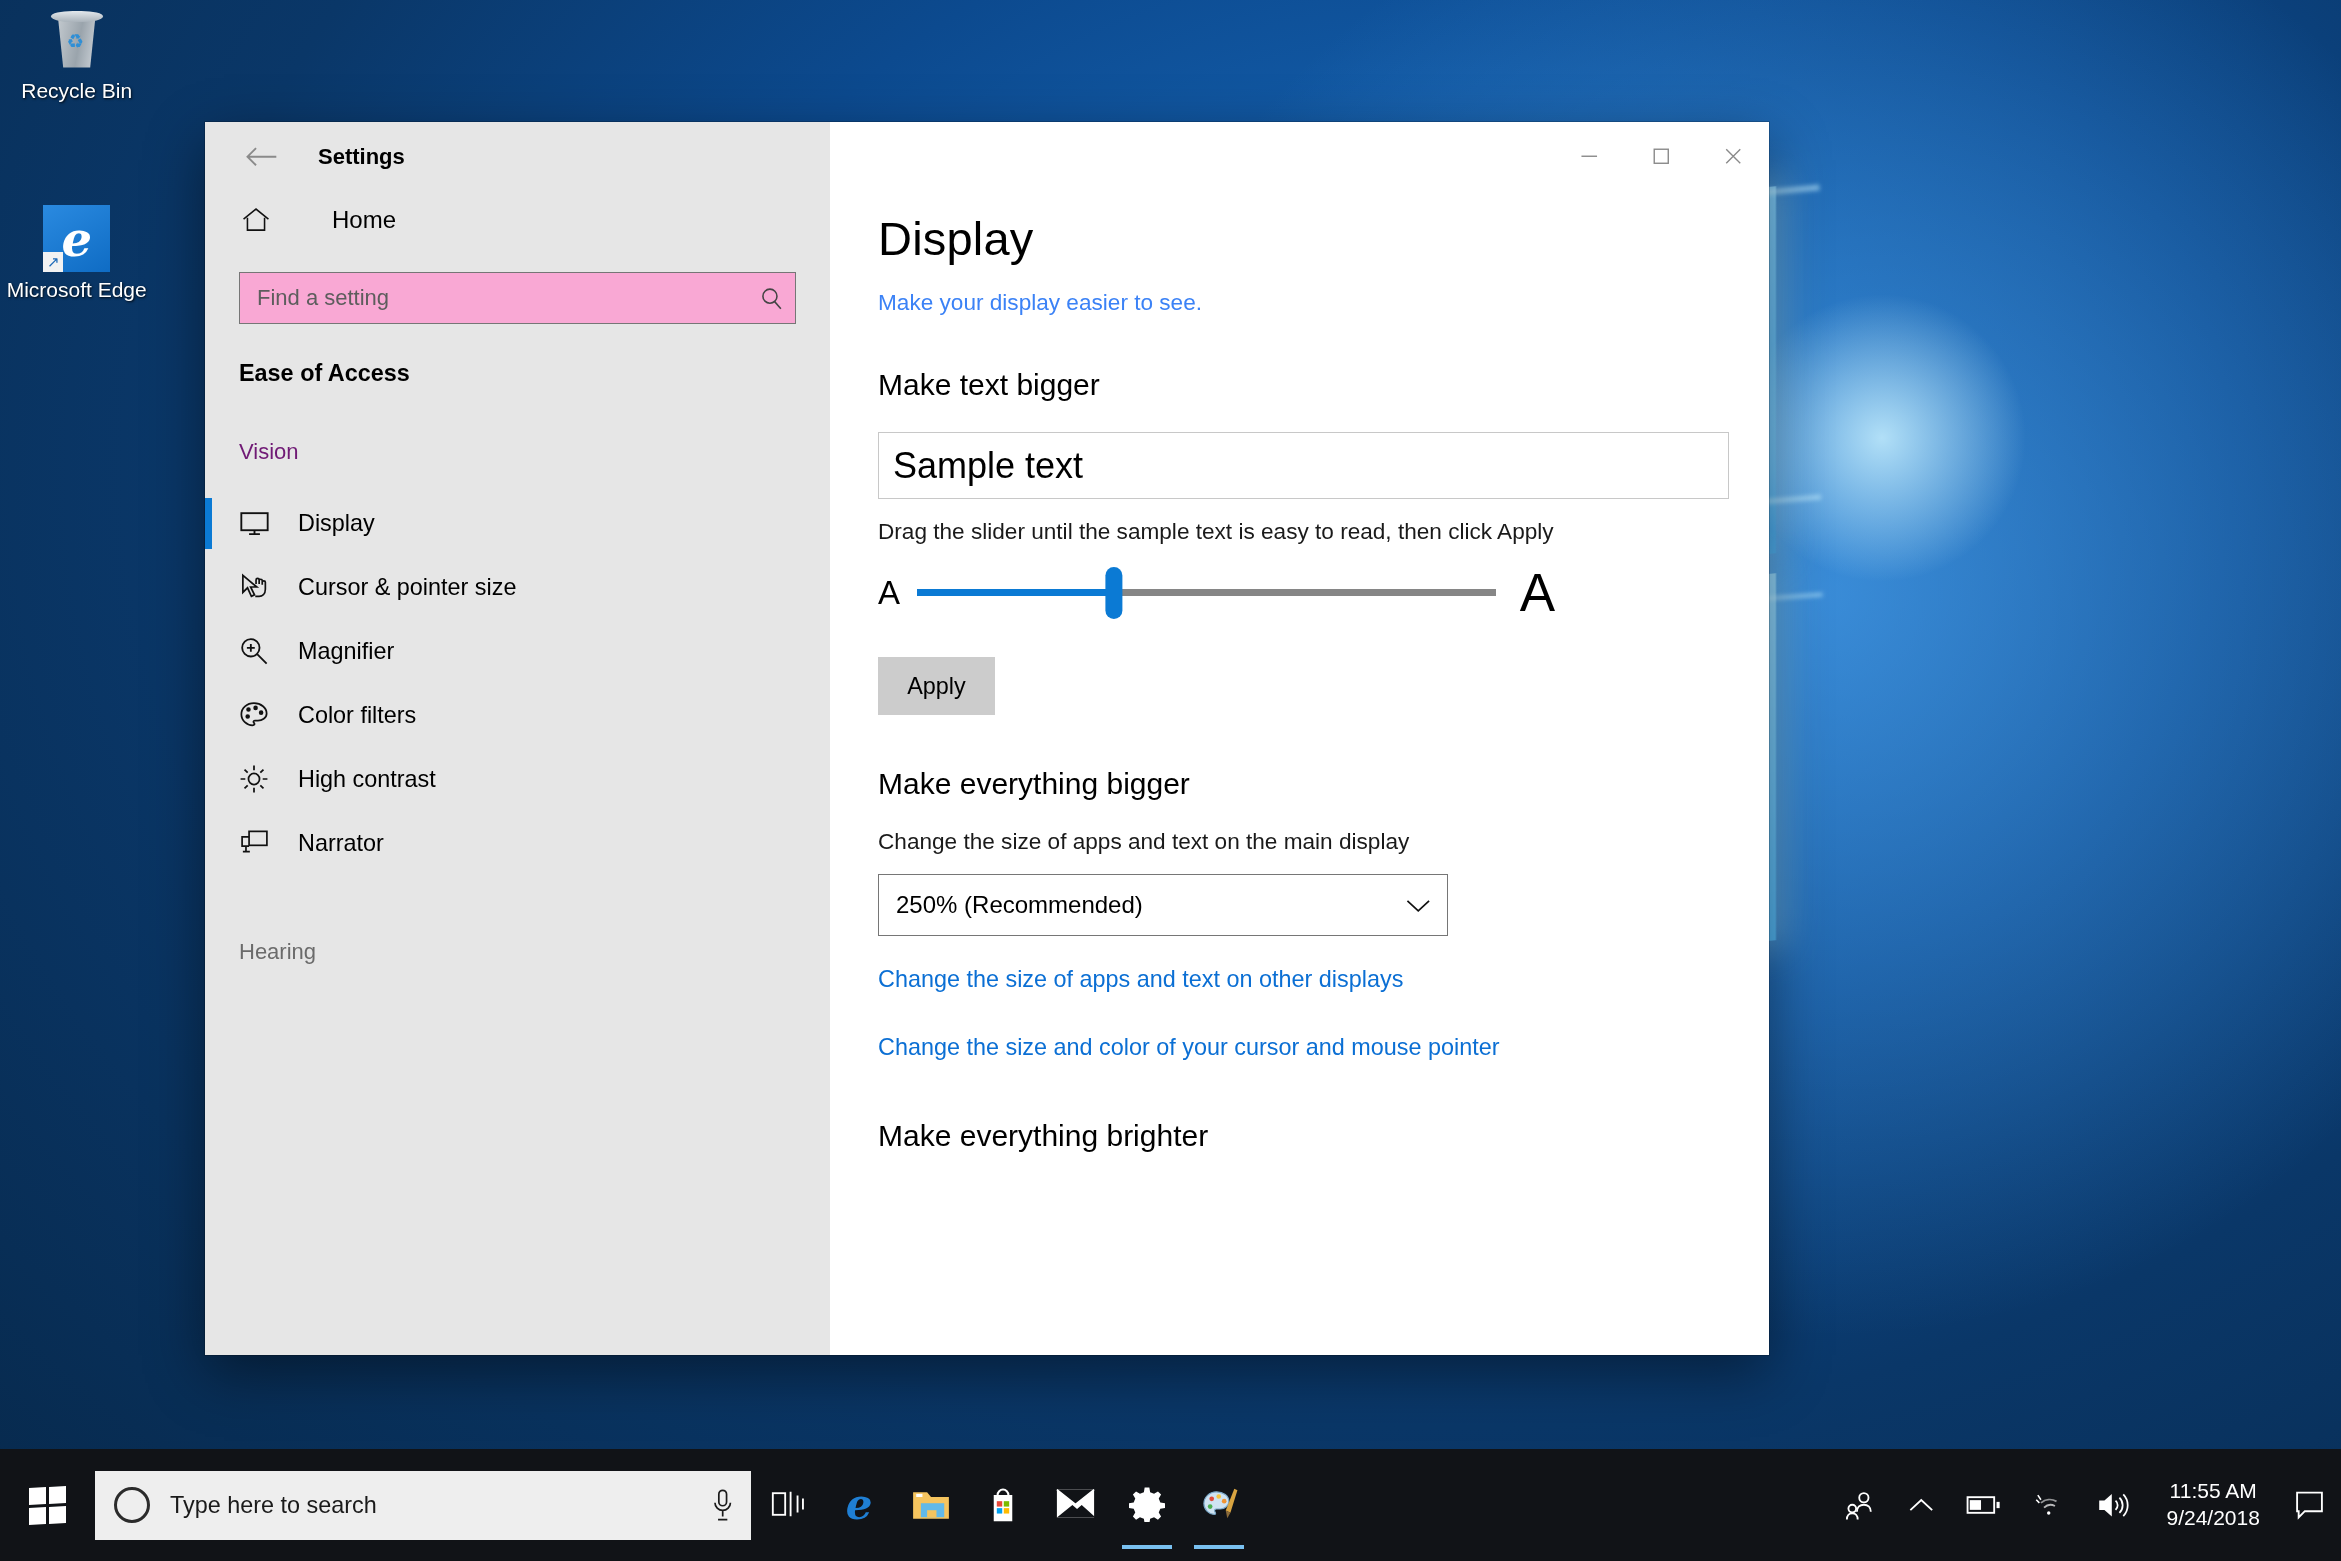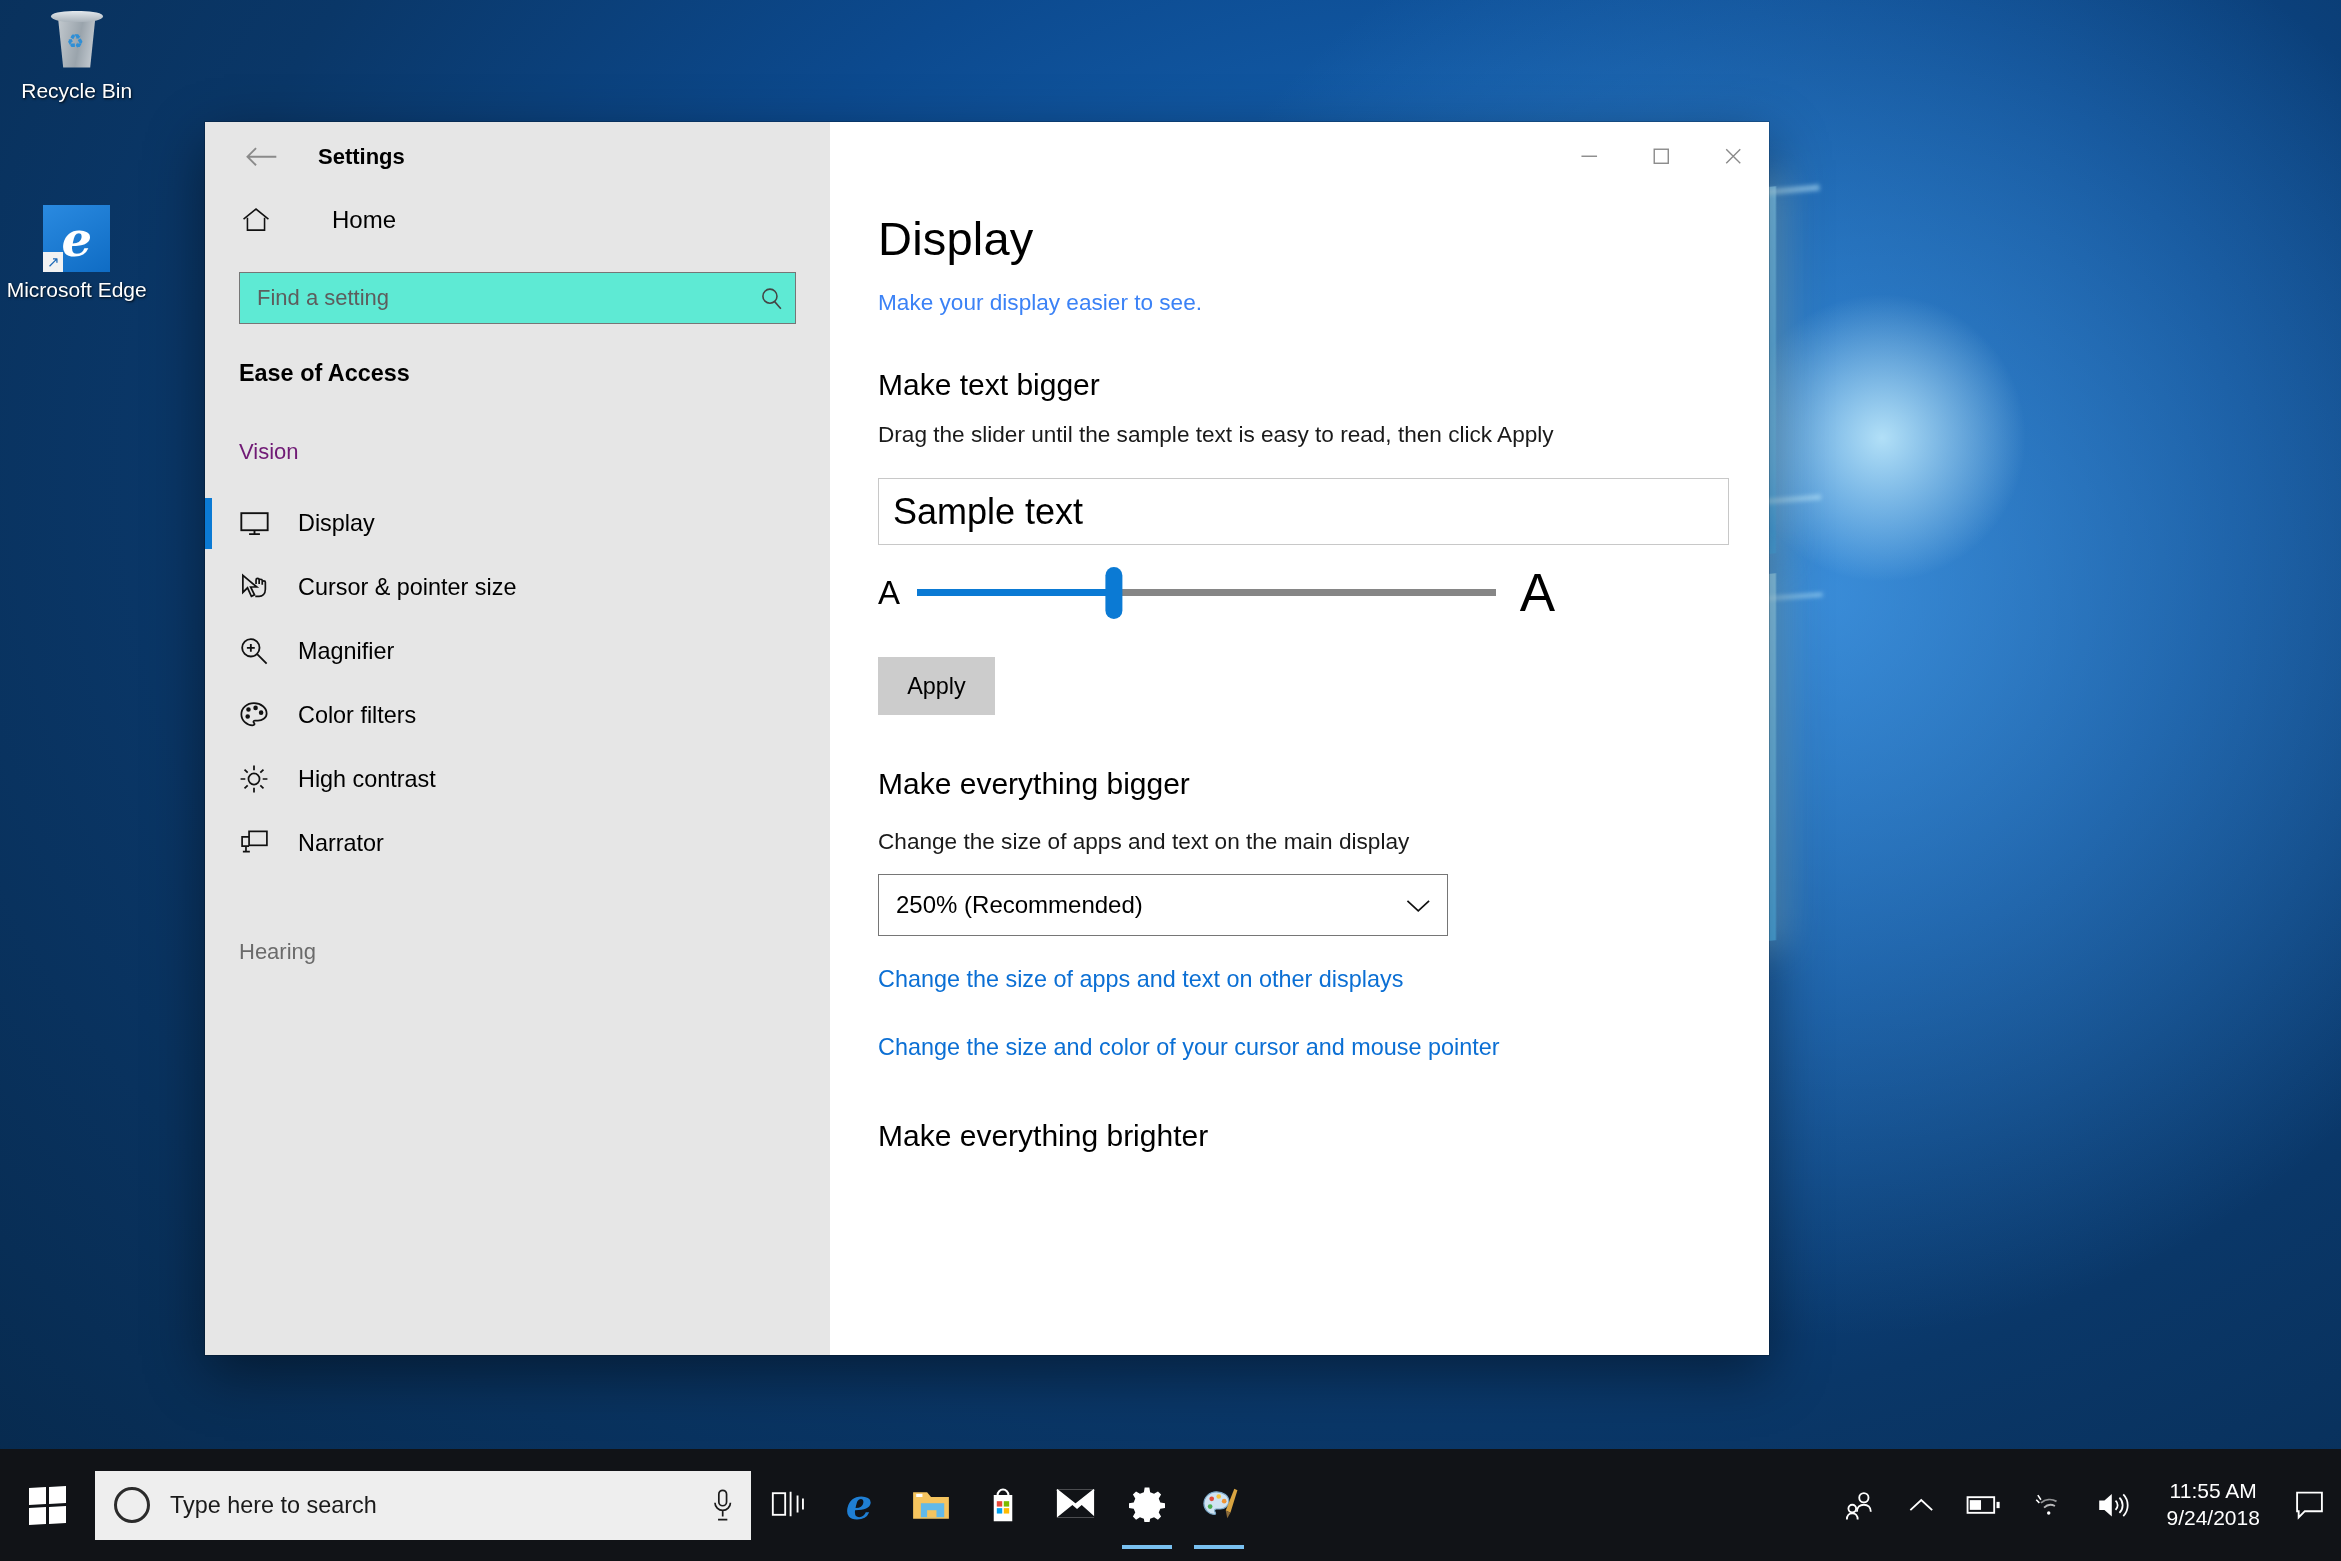--- a/index.html
+++ b/index.html
@@ -102,21 +102,21 @@
   #win-title { font-size:22px; color:#000; margin-left:33px; }
 
   #home-row {
     display:flex; align-items:center; height:58px; padding-left:36px; cursor:pointer;gap:33px;
   }
   #home-row .ico { width:44px; color:#111; display:flex; align-items:center; }
   #home-row .lbl { font-size:24px; color:#000; margin-left:14px; }
 
   #search-wrap { padding:23.4px 34px 0 34px; }
   #search-box {
-    height:52px; background:#5eead4; border:1.6px solid #767676;
+    height:52px; background:#f9a8d4; border:1.6px solid #767676;
     display:flex; align-items:center; padding:0 11px 0 17px; cursor:text;
   }
   #search-box .ph { flex:1; font-size:22px; color:#5d5d5d; }
   #search-box .mag { color:#444; display:flex; align-items:center; }
 
   #section-title { font-size:23.4px; font-weight:bold; color:#000; padding:36px 0 0 34px; }
 
   #nav { margin-top:52px; }
   .nav-group-label { font-size:22px; color:#701a75; padding:0 0 0 34px; margin-bottom:26px; }
   .nav-item {
@@ -384,25 +384,25 @@
               <path d="M8 8l18 18M26 8L8 26"></path>
             </svg>
         </div>
       </div>
 
       <div id="page-title">Display</div>
       <div id="page-sub">Make your display easier to see.</div>
 
       <div class="h2">Make text bigger</div>
 
-      <div id="slider-help">Drag the slider until the sample text is easy to read, then click Apply</div>
-
       <div id="sample-box">
         <span id="sample-text">Sample text</span>
       </div>
+
+      <div id="slider-help">Drag the slider until the sample text is easy to read, then click Apply</div>
 
       <div id="slider-row">
         <span class="a-small">A</span>
         <div id="track">
           <div id="track-bg" style="background: rgb(134, 134, 134);"></div>
           <div id="track-fill" style="width: 34%; background: rgb(11, 122, 212);"></div>
           <div id="thumb" style="left: 34%;"></div>
         </div>
         <span class="a-big">A</span>
       </div>

